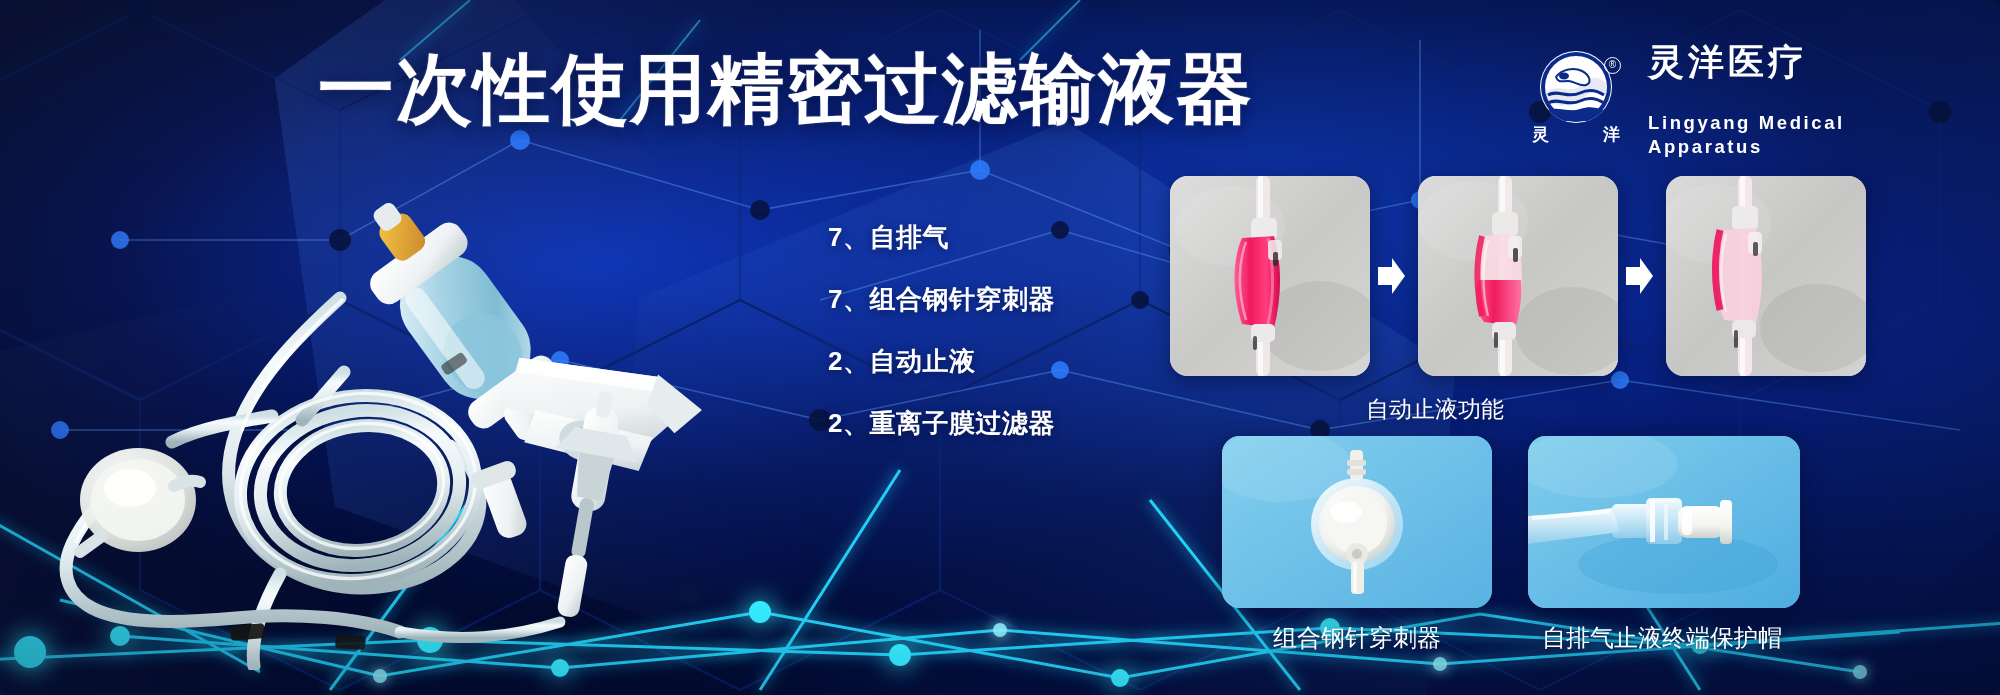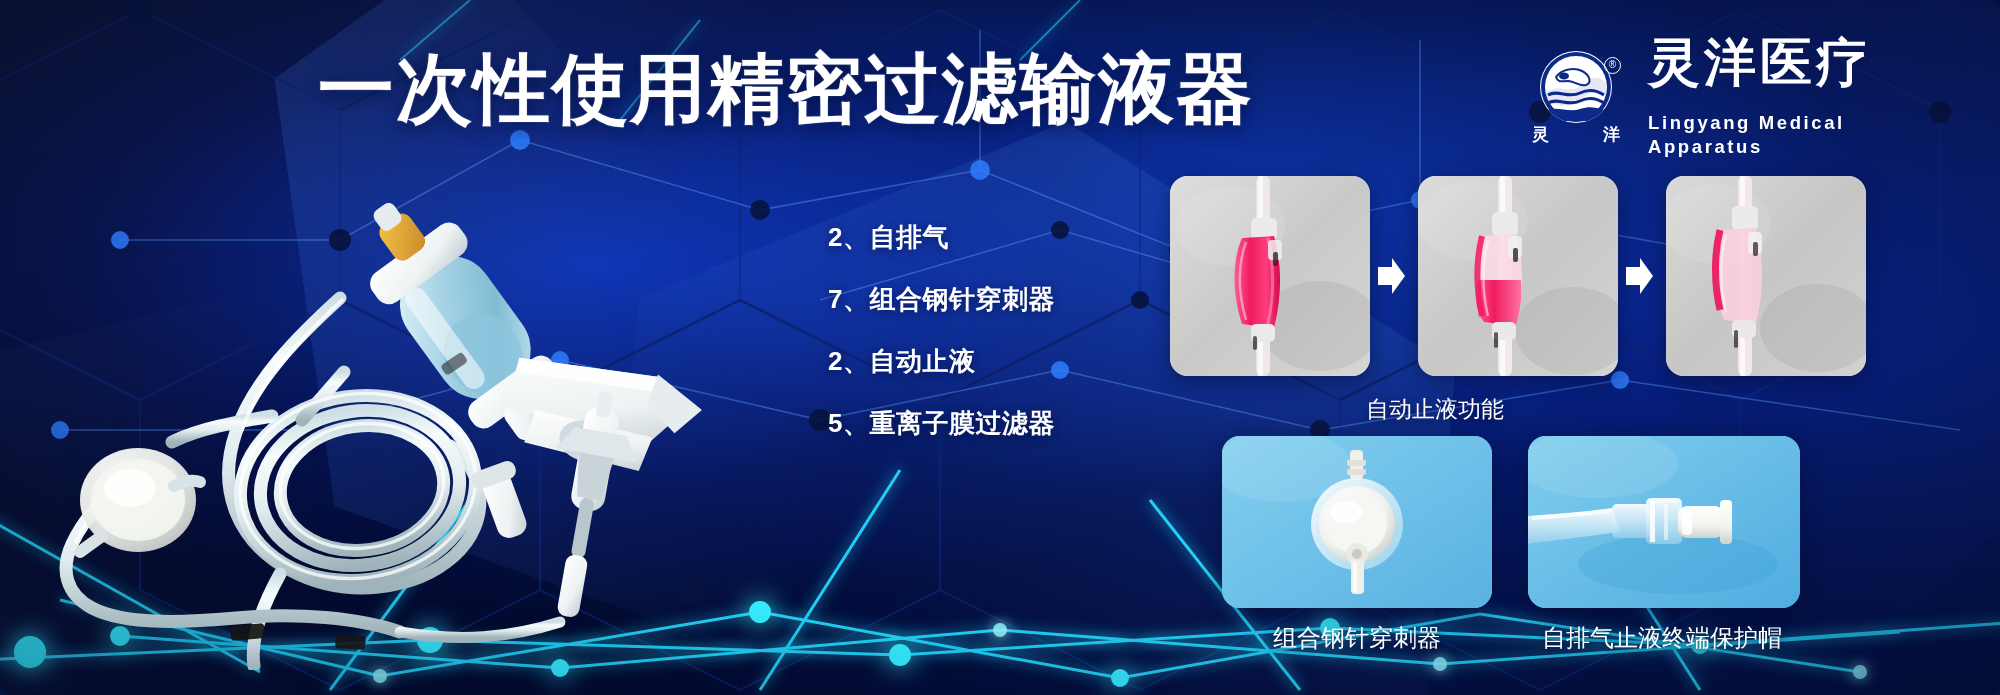--- a/index.html
+++ b/index.html
@@ -51,21 +51,21 @@
   
   .brand{ position:absolute; left:1532px; top:48px; width:410px; height:96px; display:flex; align-items:center; }
   .brand-mark{ position:relative; width:94px; height:94px; flex:0 0 94px; }
   .mark-circle{ position:absolute; left:8px; top:2px; width:72px; height:72px; border-radius:50%;
       background:#ffffff; overflow:hidden; }
   .mark-r{ position:absolute; left:72px; top:8px; width:17px; height:17px; border:1.6px solid #fff;
       border-radius:50%; color:#fff; font-size:10px; line-height:14px; text-align:center; }
   .mark-sub{ position:absolute; left:0; top:74px; width:88px; display:flex; justify-content:space-between;
       color:#fff; font-size:17px; font-weight:bold; letter-spacing:0; }
   .brand-text{ margin-left:22px; }
-  .brand-cn{ color:#ffffff; font-size:52px; font-weight:bold; line-height:58px; letter-spacing:4px; }
+  .brand-cn{ color:#ffffff; font-size:36px; font-weight:bold; line-height:58px; letter-spacing:4px; }
   .brand-en{ color:#ffffff; font-size:18.5px; font-weight:bold; line-height:24px; letter-spacing:2.6px; margin-top:20px; }
 
   
   .features{ position:absolute; left:828px; top:222px; width:360px; }
   .feature{ color:#ffffff; font-size:26px; font-weight:bold; line-height:30px; height:62px;
             white-space:nowrap; text-shadow:0 2px 8px rgba(0,10,50,.6); letter-spacing:.5px; }
 
   
   .card{ position:absolute; border-radius:18px; overflow:hidden;
          box-shadow:0 6px 22px rgba(0,8,40,.45); }
@@ -328,24 +328,24 @@
         <span>洋</span>
       </div>
     </div>
     <div class="brand-text">
       <div class="brand-cn">灵洋医疗</div>
       <div class="brand-en">Lingyang Medical Apparatus</div>
     </div>
   </div>
 
   <div class="features">
-    <div class="feature">2、自排气</div>
+    <div class="feature">7、自排气</div>
     <div class="feature">7、组合钢针穿刺器</div>
     <div class="feature">2、自动止液</div>
-    <div class="feature">5、重离子膜过滤器</div>
+    <div class="feature">2、重离子膜过滤器</div>
   </div>
 
   <div class="card gray c1">
     <svg viewBox="0 0 200 200" width="200" height="200">
       <defs>
         <linearGradient id="bg1" x1="0" y1="0" x2="1" y2="1">
           <stop offset="0" stop-color="#dedede"></stop>
             <stop offset=".5" stop-color="#c9c9c7"></stop>
             <stop offset="1" stop-color="#d6d6d4"></stop>
         </linearGradient>

